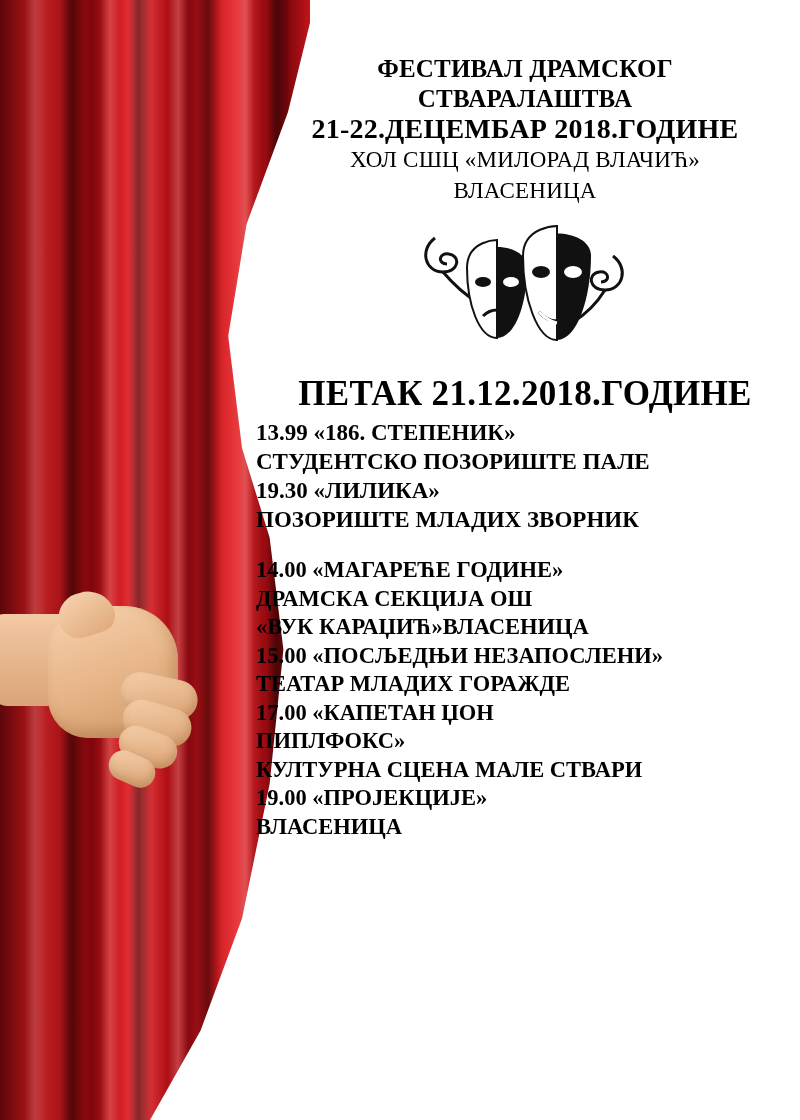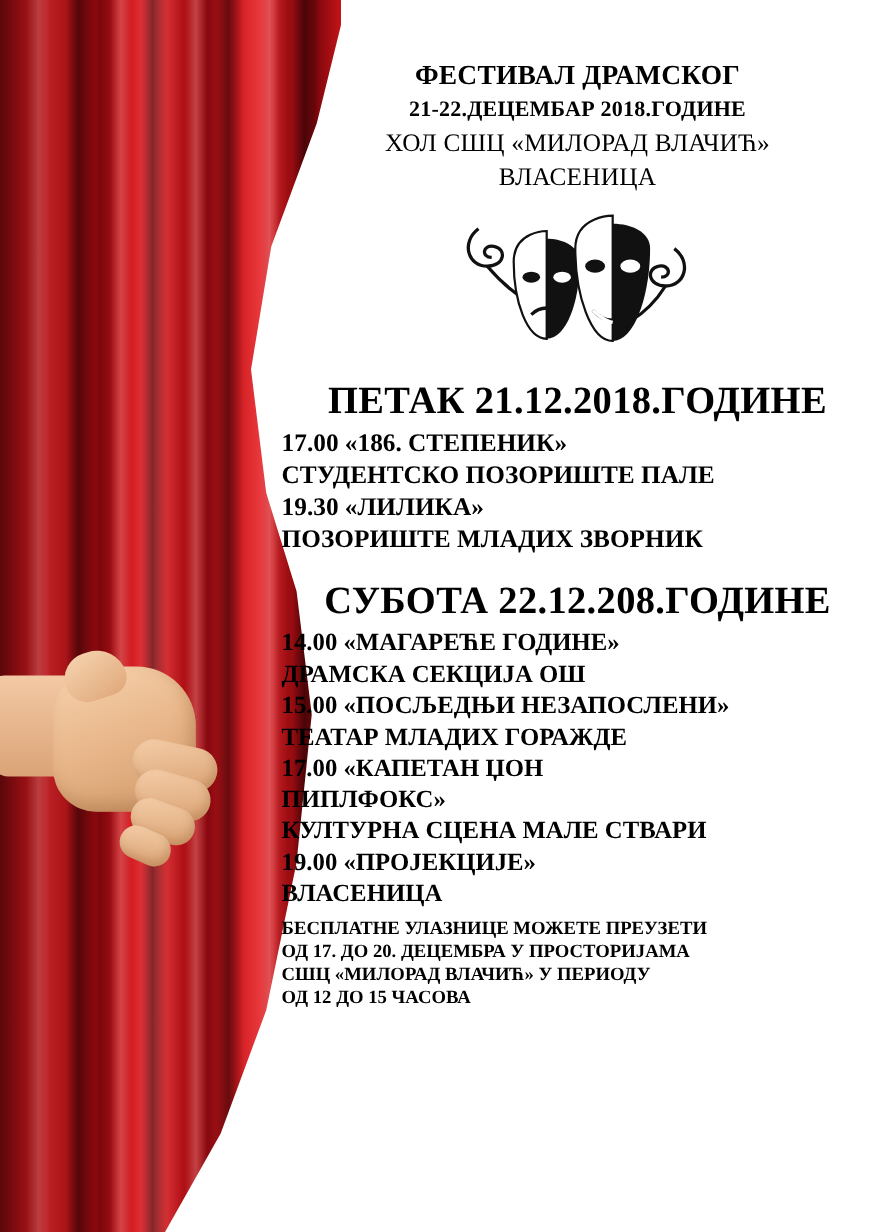--- a/index.html
+++ b/index.html
@@ -95,21 +95,21 @@
     text-align:center;
     padding-top:22px;
     color:#000;
   }
   .h-line{
     font-weight:bold;
     font-size:25px;
     line-height:30px;
     letter-spacing:.2px;
   }
-  .h-line.l3{font-size:20px;}
+  .h-line.l3{font-size:28px;}
   .h-line.l4{font-weight:normal;font-size:23px;line-height:31px;}
   .h-line.l5{font-weight:normal;font-size:23px;line-height:31px;}
 
   
   .masks{
     position:relative;
     height:150px;
     margin-top:14px;
   }
   .masks svg{position:absolute;left:50%;transform:translateX(-50%);top:0;}
@@ -167,20 +167,21 @@
     <div class="fing f2"></div>
     <div class="fing f3"></div>
     <div class="fing f4"></div>
     <div class="thumb"></div>
   </div>
 
   <div class="content">
 
     <div class="header">
       <div class="h-line l1">ФЕСТИВАЛ ДРАМСКОГ</div>
+      <div class="h-line l2">СТВАРАЛАШТВА</div>
       <div class="h-line l3">21-22.ДЕЦЕМБАР 2018.ГОДИНЕ</div>
       <div class="h-line l4">ХОЛ СШЦ «МИЛОРАД ВЛАЧИЋ»</div>
       <div class="h-line l5">ВЛАСЕНИЦА</div>
     </div>
 
     <div class="masks">
       <svg width="220" height="150" viewBox="0 0 220 150" xmlns="http://www.w3.org/2000/svg">
 
         <path d="M20 18 C 4 30, 10 52, 28 52 C 44 52, 46 36, 34 34 C 24 32, 22 44, 32 44" fill="none" stroke="#111" stroke-width="3"></path>
         <path d="M28 52 C 40 66, 52 76, 62 82" fill="none" stroke="#111" stroke-width="3"></path>
@@ -199,42 +200,36 @@
         <path d="M108 36 C 108 6, 142 6, 142 6 L142 120 C 122 120, 108 78, 108 36 Z" fill="#fff" stroke="#111" stroke-width="2"></path>
         <ellipse cx="126" cy="52" rx="9" ry="6" fill="#111"></ellipse>
         <ellipse cx="158" cy="52" rx="9" ry="6" fill="#fff"></ellipse>
         <path d="M124 92 C 134 104, 150 104, 160 92" fill="none" stroke="#111" stroke-width="3"></path>
         <path d="M124 92 C 132 101, 142 103, 142 103" fill="none" stroke="#fff" stroke-width="3"></path>
       </svg>
     </div>
 
     <div class="day day1">
       <div class="day-title">ПЕТАК 21.12.2018.ГОДИНЕ</div>
-      <div class="line">17.00 «186. СТЕПЕНИК»</div>
+      <div class="line">13.99 «186. СТЕПЕНИК»</div>
       <div class="line">СТУДЕНТСКО ПОЗОРИШТЕ ПАЛЕ</div>
       <div class="line"> 19.30 «ЛИЛИКА»</div>
       <div class="line">ПОЗОРИШТЕ МЛАДИХ ЗВОРНИК</div>
     </div>
 
     <div class="spacer-sm"></div>
 
     <div class="day day2">
-      <div class="day-title">СУБОТА 22.12.208.ГОДИНЕ</div>
       <div class="line">14.00  «МАГАРЕЋЕ ГОДИНЕ»</div>
       <div class="line">ДРАМСКА СЕКЦИЈА ОШ</div>
+      <div class="line">«ВУК КАРАЏИЋ»ВЛАСЕНИЦА</div>
       <div class="line">15.00 «ПОСЉЕДЊИ НЕЗАПОСЛЕНИ»</div>
       <div class="line">ТЕАТАР МЛАДИХ ГОРАЖДЕ</div>
       <div class="line">17.00 «КАПЕТАН ЏОН</div>
       <div class="line">ПИПЛФОКС»</div>
       <div class="line">КУЛТУРНА СЦЕНА МАЛЕ СТВАРИ</div>
       <div class="line">19.00 «ПРОЈЕКЦИЈЕ»</div>
       <div class="line">ВЛАСЕНИЦА</div>
     </div>
 
-    <div class="note">
-      <div class="line">БЕСПЛАТНЕ УЛАЗНИЦЕ МОЖЕТЕ ПРЕУЗЕТИ</div>
-      <div class="line">ОД  17. ДО 20. ДЕЦЕМБРА У ПРОСТОРИЈАМА</div>
-      <div class="line">СШЦ «МИЛОРАД ВЛАЧИЋ» У ПЕРИОДУ</div>
-      <div class="line">ОД 12 ДО 15 ЧАСОВА</div>
-    </div>
 
   </div>
 </div>
 
 </body></html>

